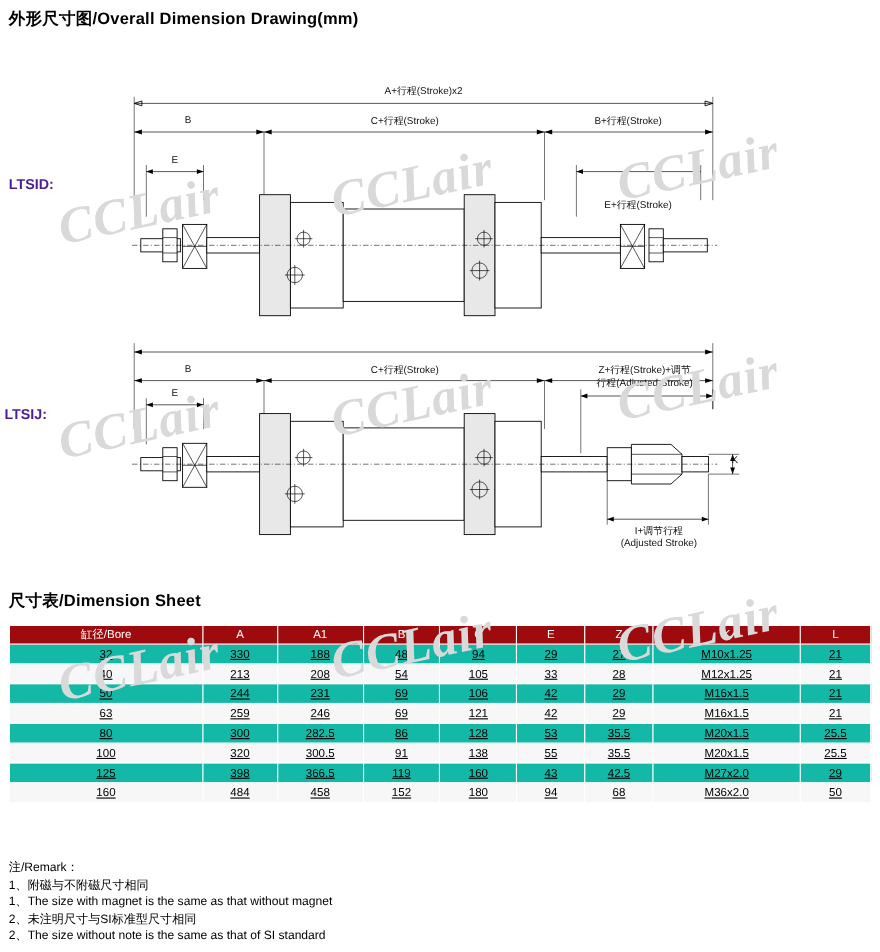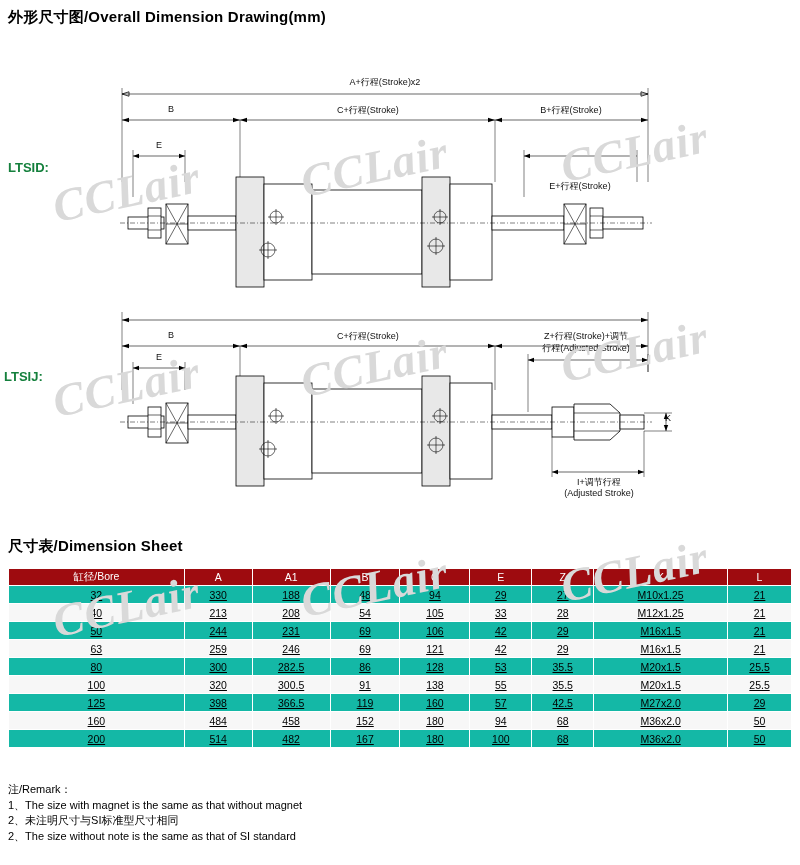--- a/index.html
+++ b/index.html
@@ -37,21 +37,21 @@
   
   .drawing-area {
     position: absolute;
     left: 0; top: 32px;
     width: 800px; height: 495px;
   }
   .model-label {
     position: absolute;
     font-size: 13px;
     font-weight: bold;
-    color: #15803d;
+    color: #4c1d95;
   }
   .dimlabel {
     position: absolute;
     font-size: 9px;
     color: #111;
     white-space: nowrap;
     text-align: center;
   }
 
   svg.diagram {
@@ -419,50 +419,40 @@
         <td>35.5</td>
         <td>M20x1.5</td>
         <td>25.5</td>
       </tr>
       <tr class="odd">
         <td>125</td>
         <td>398</td>
         <td>366.5</td>
         <td>119</td>
         <td>160</td>
-        <td>57</td>
+        <td>43</td>
         <td>42.5</td>
         <td>M27x2.0</td>
         <td>29</td>
       </tr>
       <tr class="even">
         <td>160</td>
         <td>484</td>
         <td>458</td>
         <td>152</td>
         <td>180</td>
         <td>94</td>
         <td>68</td>
         <td>M36x2.0</td>
         <td>50</td>
       </tr>
-      <tr class="odd">
-        <td>200</td>
-        <td>514</td>
-        <td>482</td>
-        <td>167</td>
-        <td>180</td>
-        <td>100</td>
-        <td>68</td>
-        <td>M36x2.0</td>
-        <td>50</td>
-      </tr>
     </tbody>
   </table>
 
   <div class="remarks">
     <div>注/Remark：</div>
+    <div>1、附磁与不附磁尺寸相同</div>
     <div>1、The size with magnet is the same as that without magnet</div>
     <div>2、未注明尺寸与SI标准型尺寸相同</div>
     <div>2、The size without note is the same as that of SI standard</div>
   </div>
 
 </div>
 
 </body></html>

